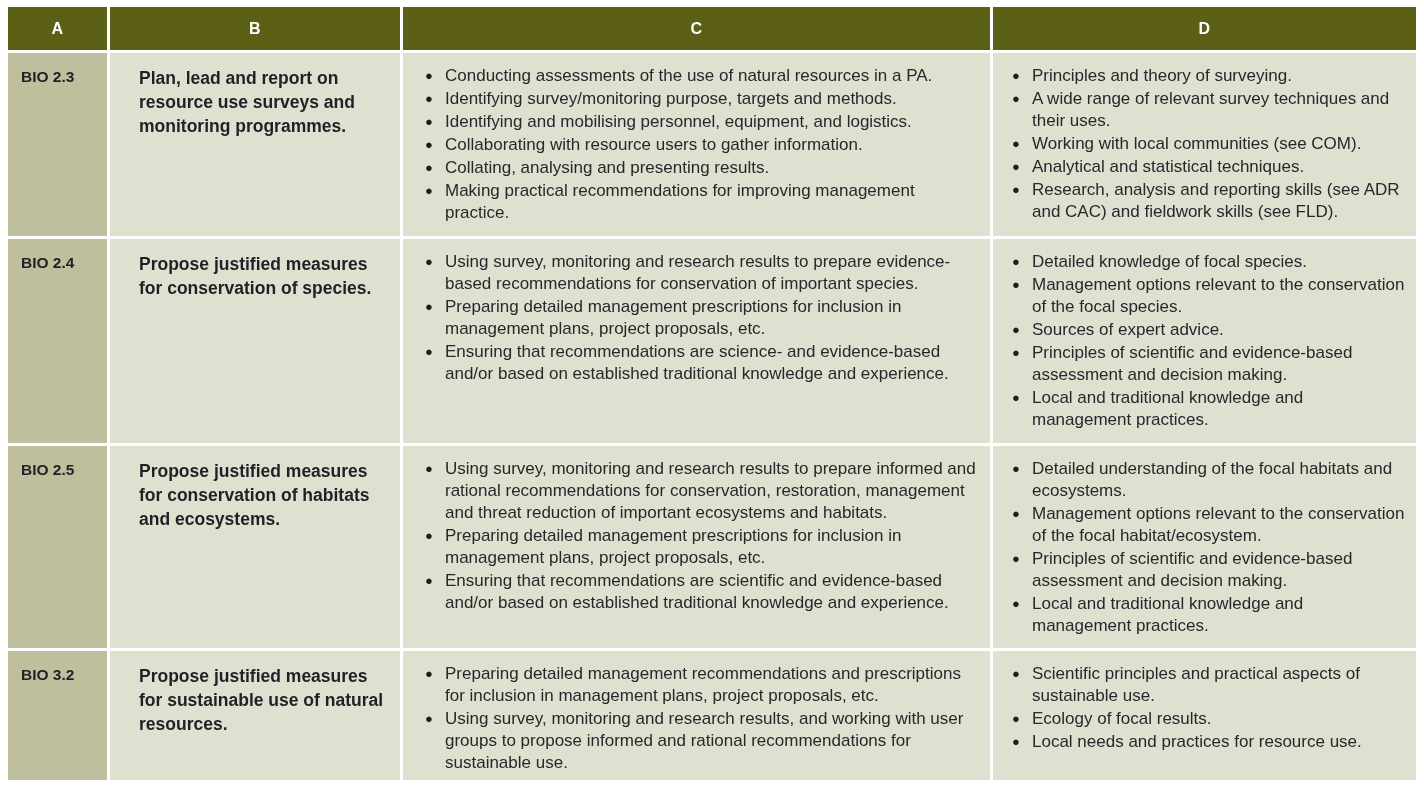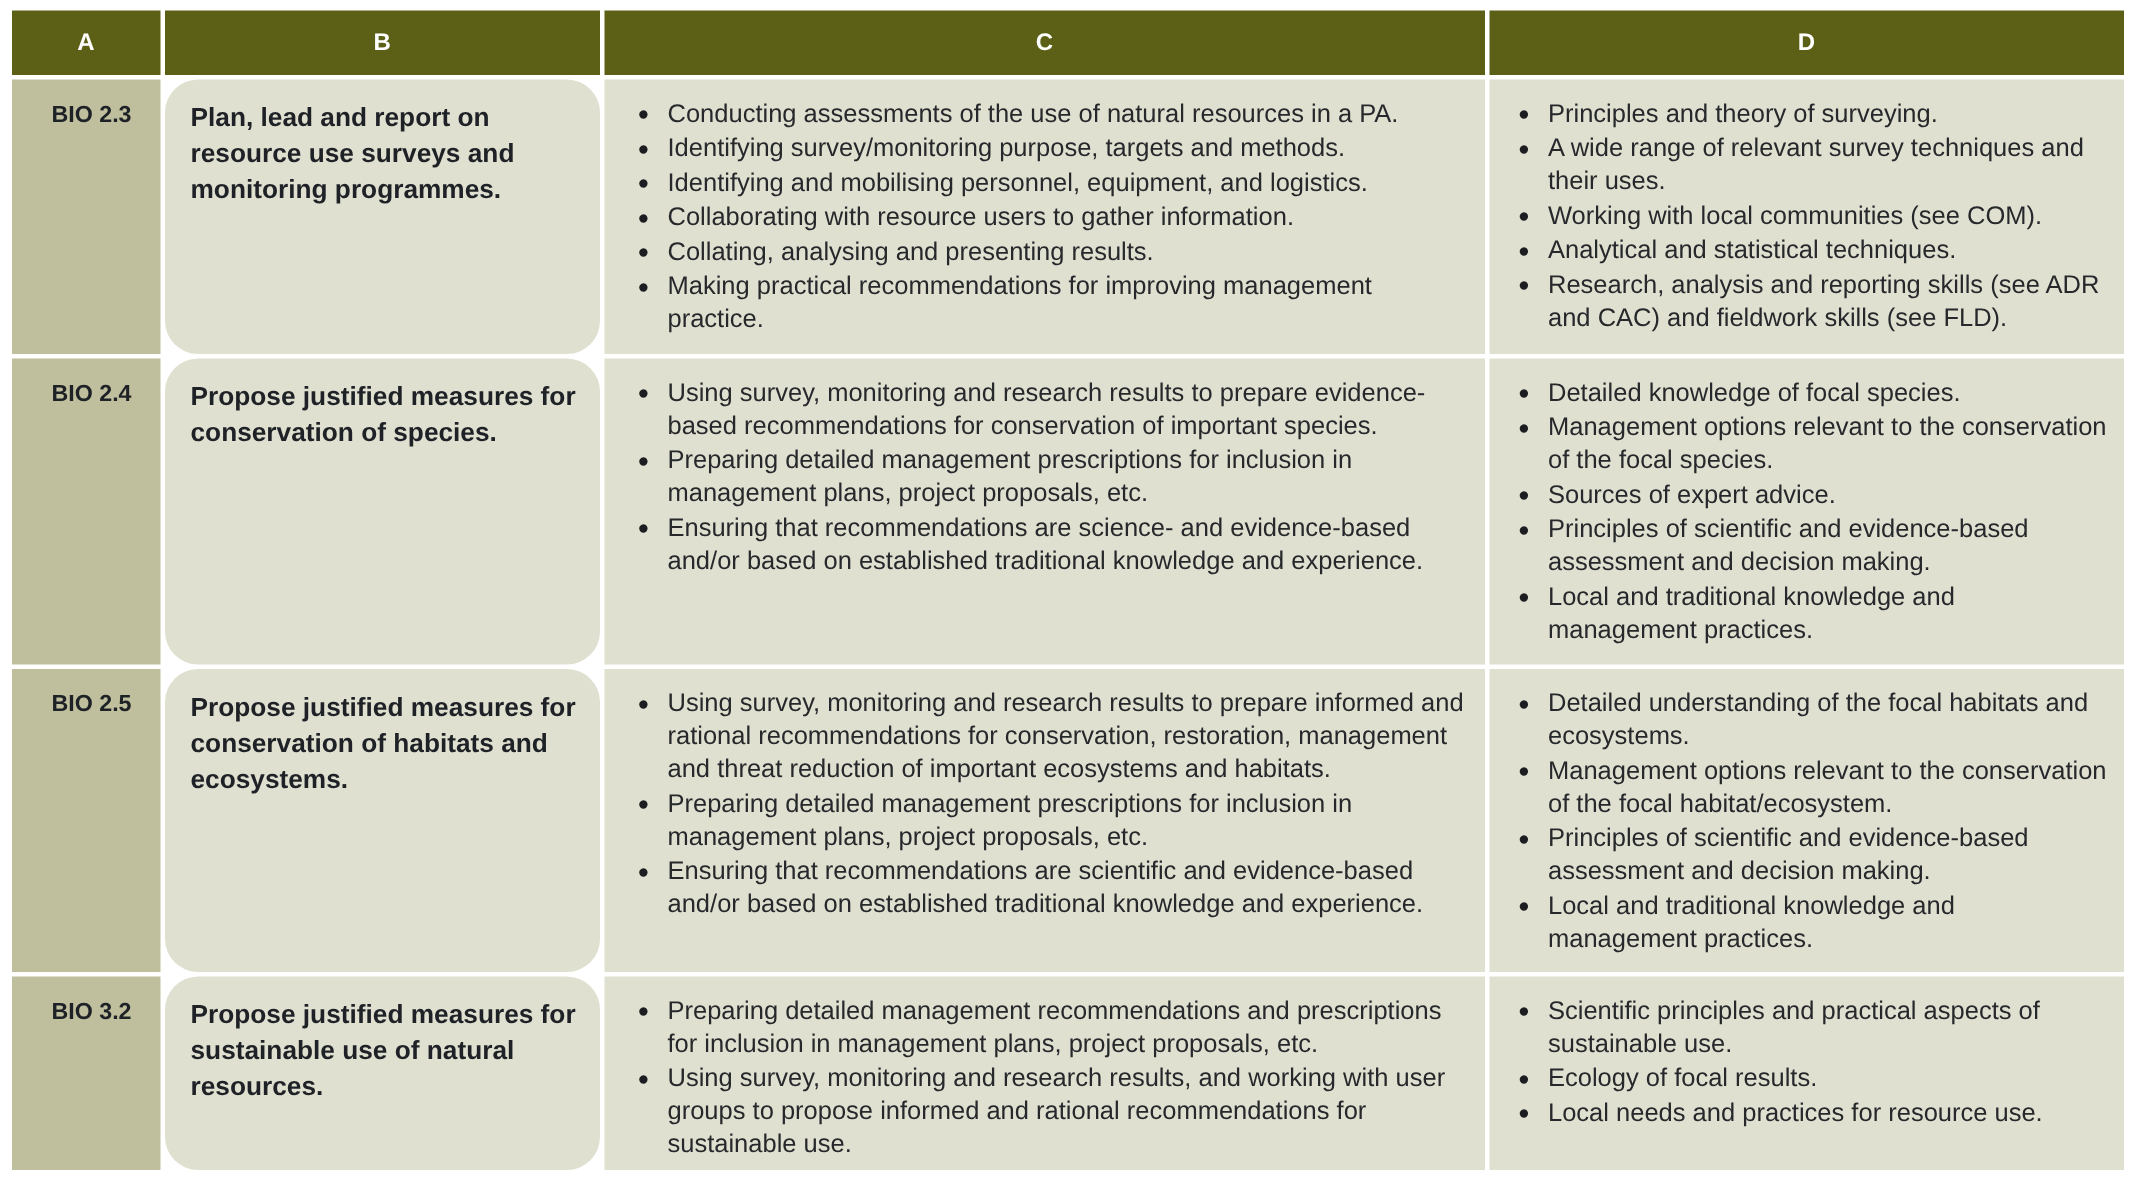--- a/index.html
+++ b/index.html
@@ -34,31 +34,29 @@
     justify-content: center;
     letter-spacing: 0.5px;
   }
   .cell-a {
     background: #bfbf9e;
     color: #1e2126;
     font-weight: bold;
     font-size: 15.5px;
     padding: 15px 6px 0 13px;
     box-sizing: border-box;
-    text-align: center;
   }
   .cell-b {
     background: #e0e0d1;
     color: #1e2126;
     font-weight: bold;
     font-size: 17.5px;
     line-height: 24px;
-    padding: 13px 14px 0 17px;
+    padding: 13px 14px 0 29px;
     box-sizing: border-box;
-    border-radius: 22px;
   }
   .cell-list {
     background: #e0e0d1;
     box-sizing: border-box;
   }
   .cell-list ul {
     list-style: none;
     margin: 0;
     padding: 12px 10px 0 22px;
   }

